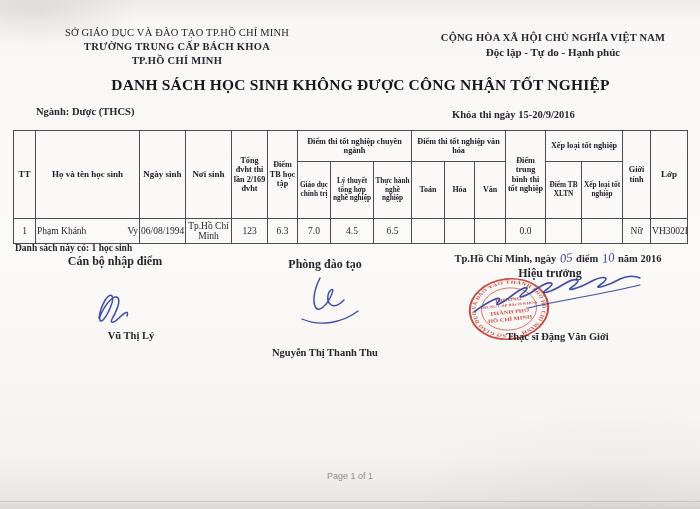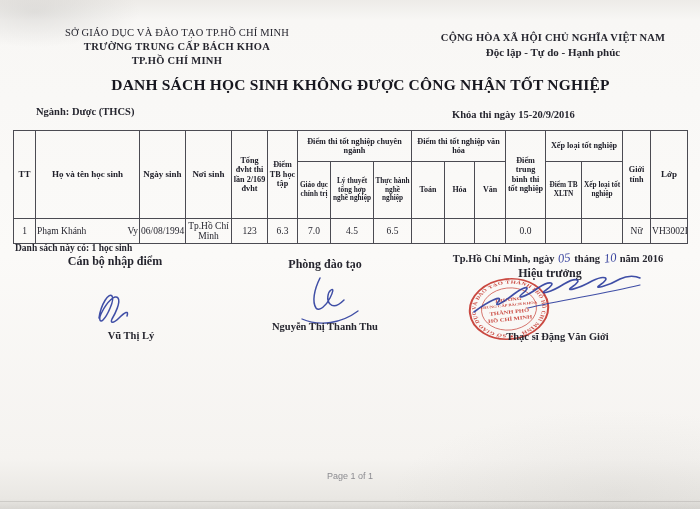--- a/index.html
+++ b/index.html
@@ -145,26 +145,26 @@
   <svg class="abs" style="left:85px;top:282px;" width="60" height="48" viewBox="0 0 60 48">
     <path class="ink" stroke-width="1.5" d="M14,36 C16,22 24,10 27,14 C30,18 22,34 18,38 C15,41 13,37 17,30 C22,20 30,12 33,16 C36,20 30,32 27,37 C25,41 28,42 34,36 C40,30 44,28 42,34"></path>
   </svg>
   <div class="abs sig-name" style="left:46px;top:330px;width:170px;">Vũ Thị Lý</div>
 
   <div class="abs sig-title" style="left:240px;top:257px;width:170px;">Phòng đào tạo</div>
   <svg class="abs" style="left:290px;top:272px;" width="75" height="60" viewBox="0 0 75 60">
     <path class="ink" stroke-width="1.5" d="M30,6 C24,18 22,30 26,36 C29,40 36,34 40,26 C43,20 44,16 41,18 C38,20 36,28 40,32 C44,36 50,32 54,28"></path>
     <path class="ink" stroke-width="1.3" d="M12,47 C30,55 52,51 68,39"></path>
   </svg>
-  <div class="abs sig-name" style="left:235px;top:321px;width:180px;">Nguyễn Thị Thanh Thu</div>
+  <div class="abs sig-name" style="left:235px;top:347px;width:180px;">Nguyễn Thị Thanh Thu</div>
 
   <div class="abs date-line">
     <span>Tp.Hồ Chí Minh, ngày</span>
     <span class="hand">05</span>
-    <span>tháng</span>
+    <span>điểm</span>
     <span class="hand">10</span>
     <span>năm 2016</span>
   </div>
   <div class="abs sig-title" style="left:460px;top:266px;width:180px;">Hiệu trưởng</div>
 
   <svg class="abs stamp-svg" style="left:458px;top:270px;transform:rotate(-6deg);" width="102" height="78" viewBox="-50 -50 100 100" preserveAspectRatio="none">
     <circle cx="0" cy="0" r="38.5" fill="none" stroke="#c63b32" stroke-width="2"></circle>
     <circle cx="0" cy="0" r="27" fill="none" stroke="#c63b32" stroke-width="0.8"></circle>
     <path id="stamp-ring" d="M -5,32.2 A 32.6,32.6 0 1 1 5,32.2" fill="none"></path>
     <text font-size="5.7" font-weight="bold" fill="#c63b32" letter-spacing="0.3">

